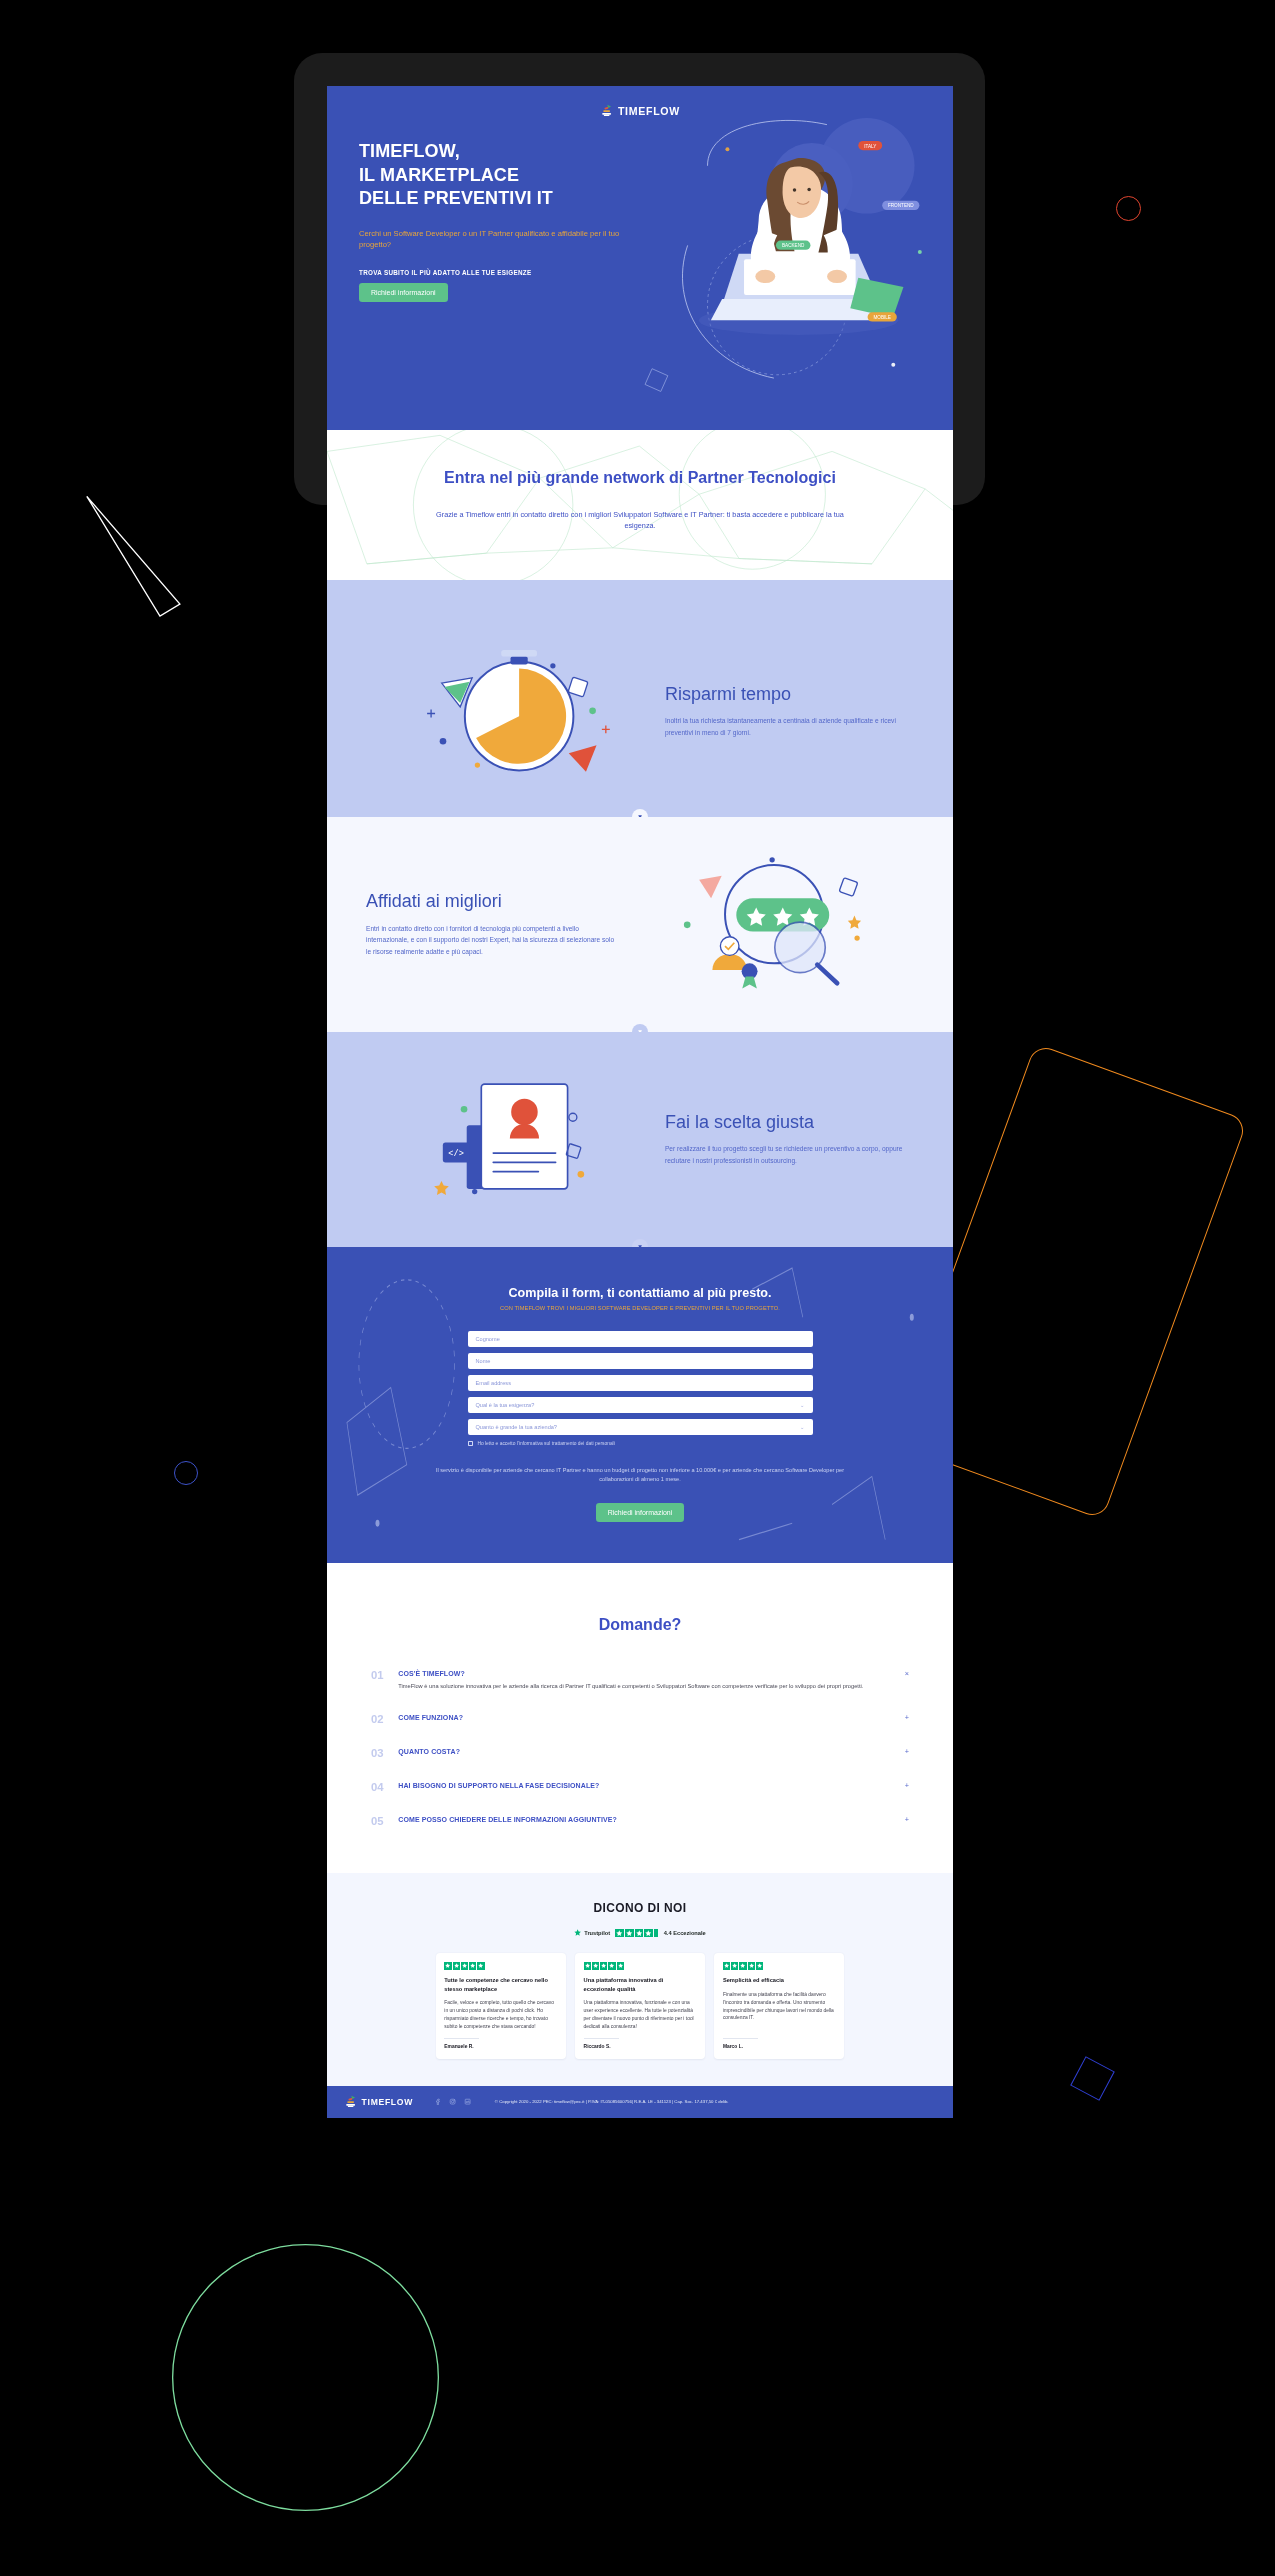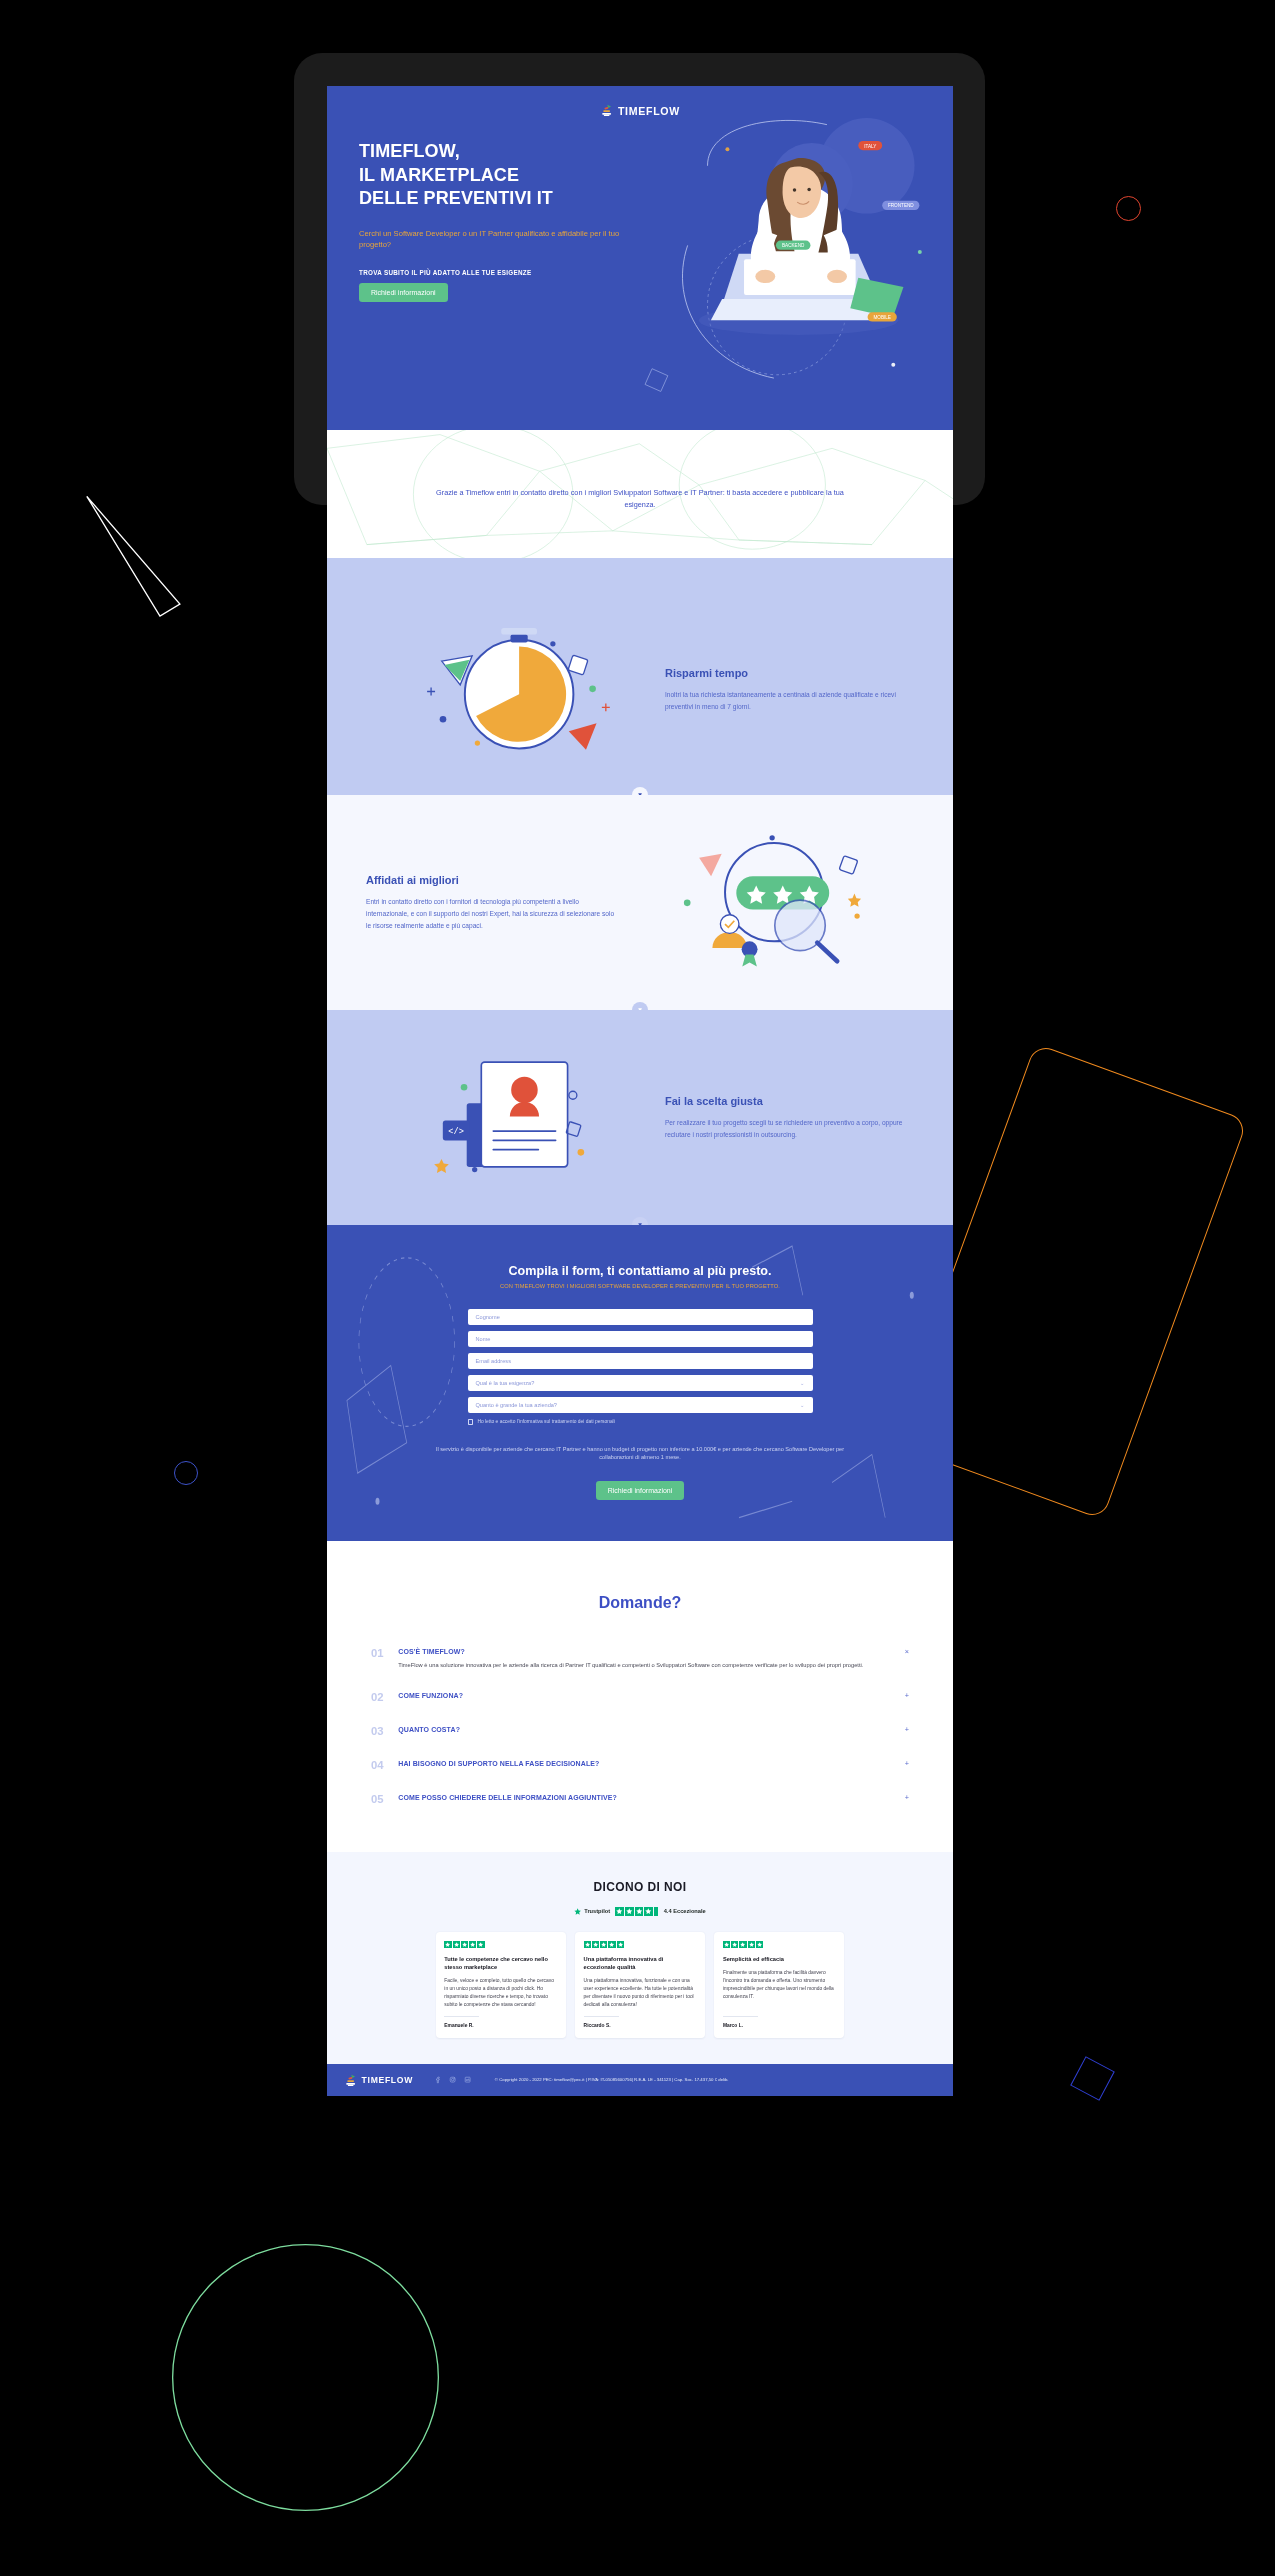--- a/index.html
+++ b/index.html
@@ -67,21 +67,21 @@
   .network h2 { color:#3d4fc4; font-size:16px; font-weight:bold; text-align:center; line-height:1.35; position:relative; z-index:3;}
   .network p  { color:#3d4fc4; font-size:7.3px; text-align:center; line-height:1.6;
                 max-width:425px; margin:20px auto 0; position:relative; z-index:3;}
 
   
   .band { position:relative; overflow:hidden; }
   .band--lav { background:#c0cbf2; }
   .band--pale{ background:#f5f7fe; }
   .band-inner { display:flex; align-items:center; padding:36px 39px; gap:6.6px; min-height:187px;}
   .band-text { width:46%; }
-  .band-text h3 { color:#3a51b5; font-size:11px; font-weight:bold; margin-bottom:10.6px; }
+  .band-text h3 { color:#3a51b5; font-size:18px; font-weight:normal; margin-bottom:10.6px; }
   .band-text p  { color:#5367c9; font-size:6.6px; line-height:1.75; }
   .band-art { width:54%; display:flex; justify-content:center; align-items:center; }
   .band-art svg { max-width:100%; height:auto; }
 
   .arrow-pill {
     position:absolute; left:50%; transform:translateX(-50%);
     width:16px; height:16px; border-radius:50%;
     display:flex; align-items:center; justify-content:center;
     font-size:7.3px; z-index:6;
   }
@@ -244,20 +244,21 @@
       <g fill="none" stroke="#bfe8cd" stroke-width="1">
         <ellipse cx="250" cy="140" rx="120" ry="150"></ellipse>
         <ellipse cx="640" cy="120" rx="110" ry="140"></ellipse>
         <path d="M0 40 L170 10 L320 90 L240 230 L60 250 Z"></path>
         <path d="M320 90 L470 30 L560 120 L430 220 Z"></path>
         <path d="M560 120 L760 40 L900 110 L820 250 L620 240 Z"></path>
         <path d="M60 250 L240 230 L430 220 L620 240 L820 250"></path>
         <path d="M900 110 L942 150"></path>
       </g>
     </svg>
+    <h2>Entra nel più grande network di Partner Tecnologici</h2>
     <p>Grazie a  Timeflow entri in contatto diretto con i migliori Sviluppatori Software e IT Partner: ti basta accedere e pubblicare la tua esigenza.</p>
   </section>
 
   <section class="band band--lav" style="padding:35px 0 0;">
 
     <div class="band-inner" style="padding-top:26.6px;">
       <div class="band-art">
         <svg width="219" height="139" viewBox="0 0 330 210">
           <circle cx="175" cy="112" r="82" fill="#ffffff"></circle>
           <circle cx="175" cy="112" r="82" fill="none" stroke="#3a51b5" stroke-width="3"></circle>

